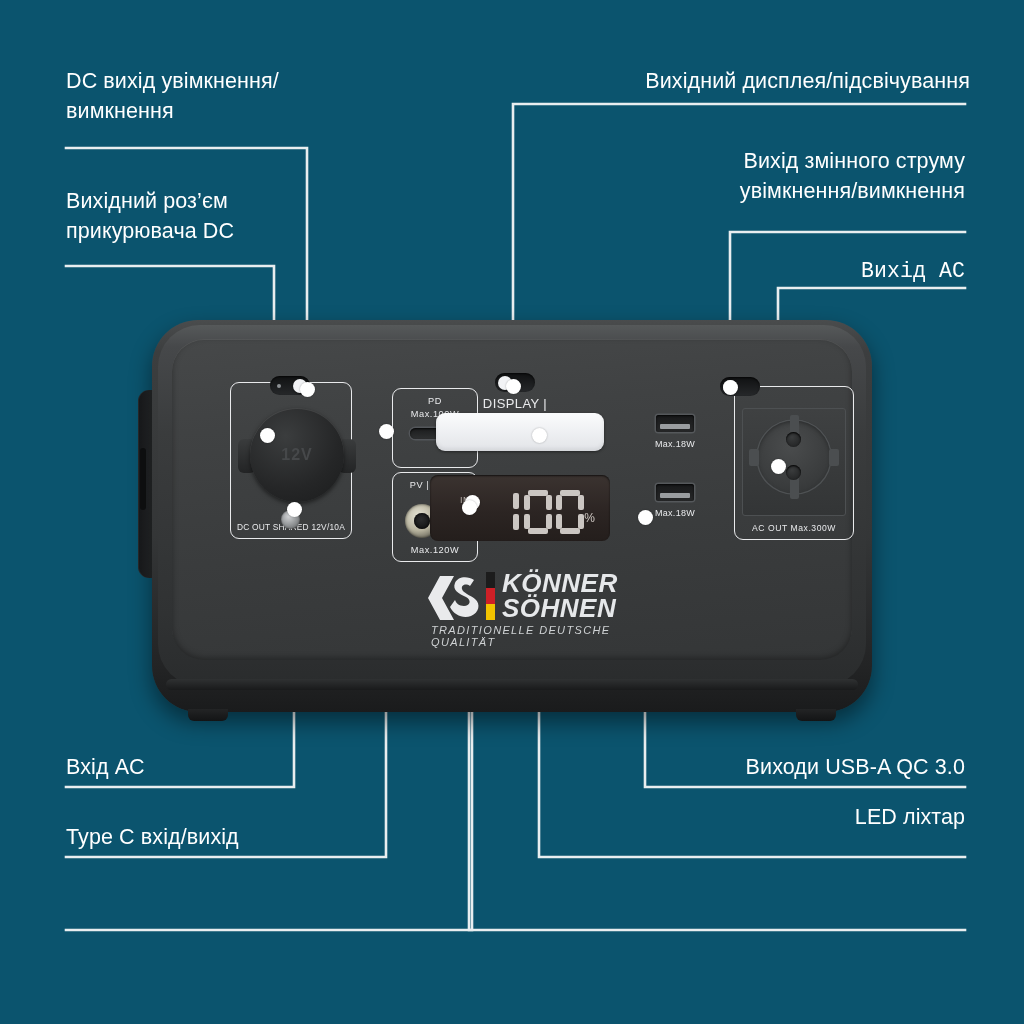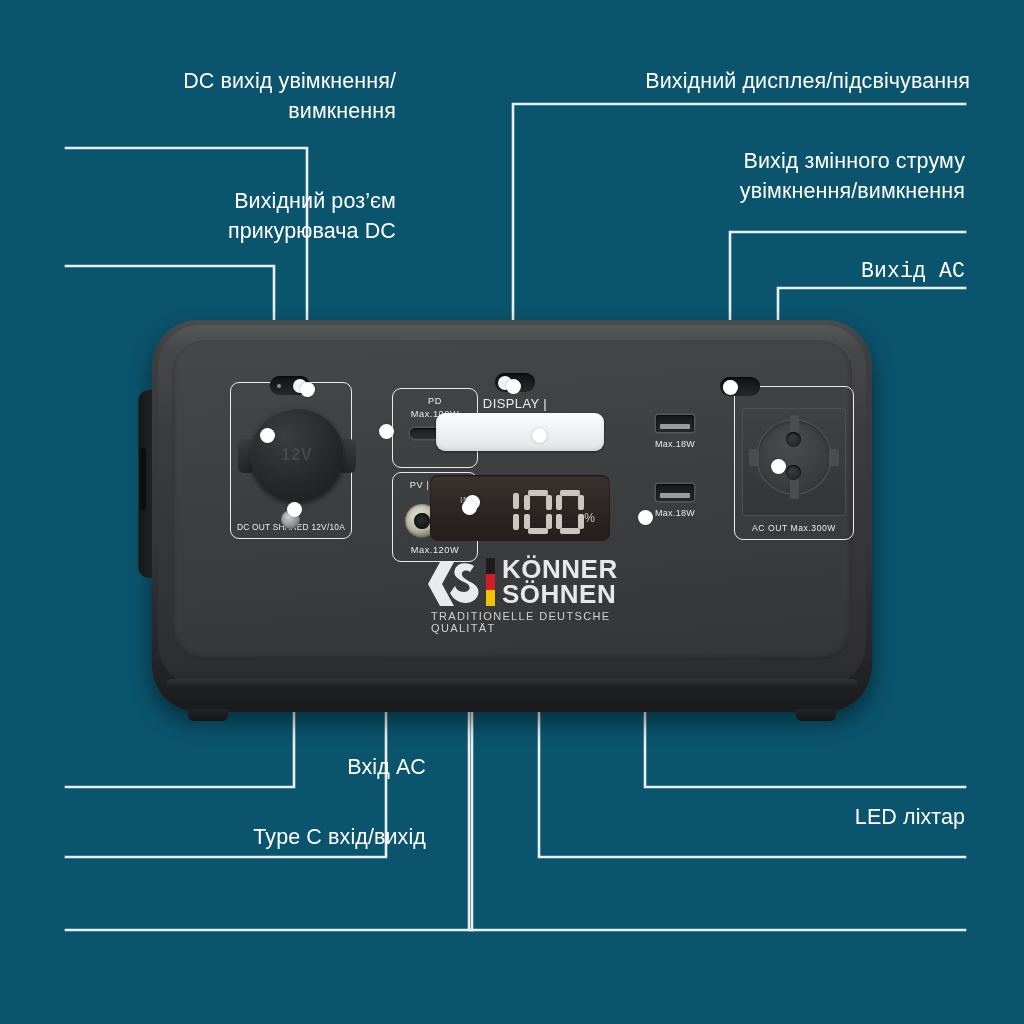--- a/index.html
+++ b/index.html
@@ -14,21 +14,20 @@
 
   
   .label{
     position:absolute;
     color:#ffffff;
     font-size:21.5px;
     line-height:30px;
     letter-spacing:.1px;
     white-space:pre-line;
     font-family:"Liberation Sans", sans-serif;
-    text-align:right;
   }
   .label.right{text-align:right;}
 
   
   #leaders{position:absolute;left:0;top:0;width:1024px;height:1024px;pointer-events:none;}
 
   
   #device{
     position:absolute;left:152px;top:320px;width:720px;height:392px;
   }
@@ -264,20 +263,21 @@
   <div class="label right" style="left:545px;top:146px;width:420px;">Вихід змінного струму
 увімкнення/вимкнення</div>
 
   <div class="label right" style="left:645px;top:256px;width:320px;font-family:Liberation Mono, monospace;">Вихід AC</div>
 
   <div class="label" style="left:66px;top:822px;width:360px;">Type C вхід/вихід</div>
 
   <div class="label" style="left:66px;top:752px;width:360px;">Вхід AC</div>
 
 
+  <div class="label right" style="left:565px;top:752px;width:400px;">Виходи USB-A QC 3.0</div>
 
   <div class="label right" style="left:605px;top:802px;width:360px;">LED ліхтар</div>
 
 
   <div id="device">
     <div class="handle"></div>
     <div class="shell"></div>
     <div class="shell-lip"></div>
     <div class="face"></div>
     <div class="bot-ridge"></div>
@@ -341,21 +341,21 @@
           <rect x="66" y="3" width="20" height="6" rx="2"></rect>
           <rect x="62" y="8" width="6" height="15" rx="2"></rect>
           <rect x="84" y="8" width="6" height="15" rx="2"></rect>
           <rect x="62" y="27" width="6" height="15" rx="2"></rect>
           <rect x="84" y="27" width="6" height="15" rx="2"></rect>
           <rect x="66" y="41" width="20" height="6" rx="2"></rect>
         </g>
       </svg>
     </div>
 
-    <div class="brand" style="left:276px;top:236px;width:200px;height:70px;">
+    <div class="brand" style="left:276px;top:250px;width:200px;height:70px;font-style:italic;">
       <svg class="mark" width="58" height="48" viewBox="0 0 58 48" xmlns="http://www.w3.org/2000/svg">
         <path d="M26 2 L12 2 L0 24 L12 46 L26 46 L14 24 Z" fill="#e9eaec"></path>
         <path d="M46 6 C40 2 30 2 27 9 C24 16 31 20 38 23 C44 26 42 32 36 32 C31 32 28 29 27 26 L22 33 C26 41 35 45 43 42 C51 39 53 30 47 25 C42 21 35 19 34 15 C33 11 38 9 42 12 Z" fill="#e9eaec"></path>
       </svg>
       <div class="flag">
         <i class="f1"></i>
           <i class="f2"></i>
           <i class="f3"></i>
       </div>
       <div class="w1">KÖNNER</div>

